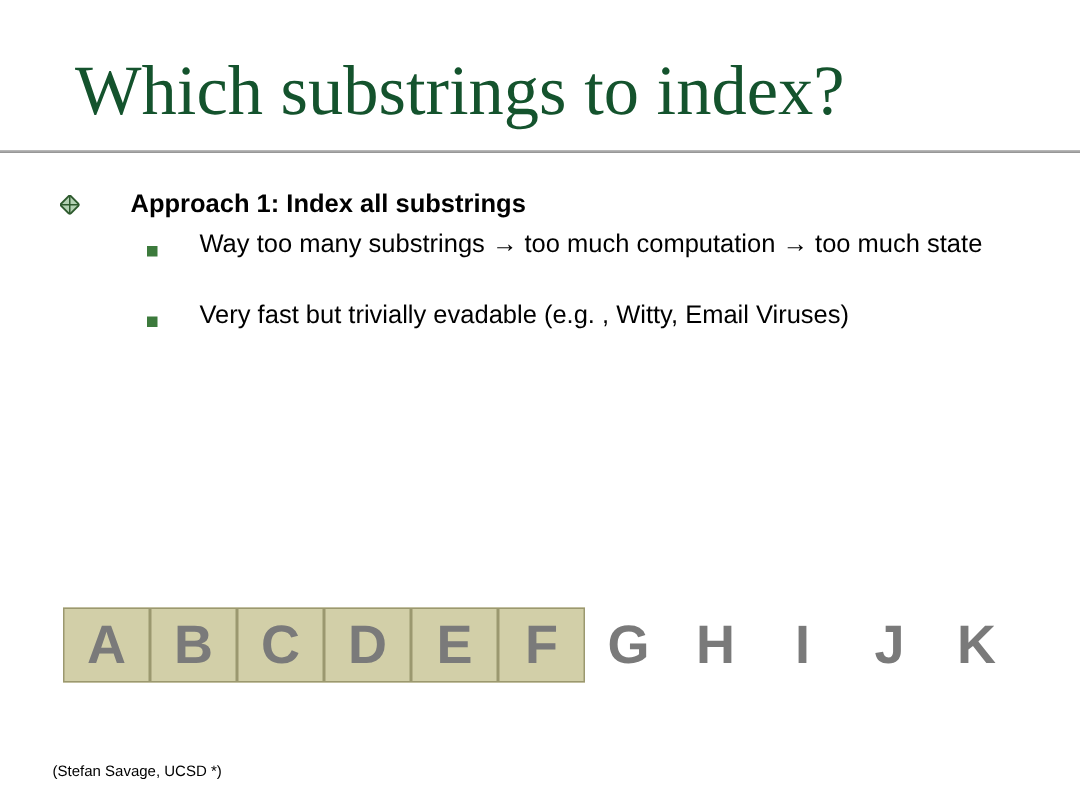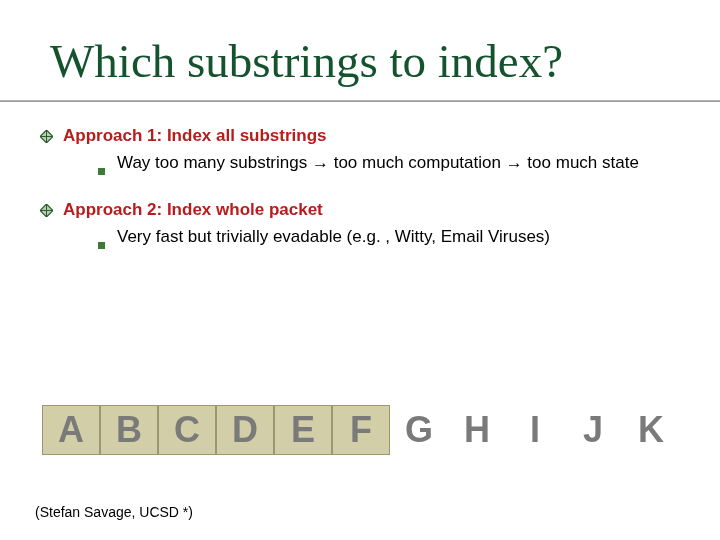--- a/index.html
+++ b/index.html
@@ -53,29 +53,30 @@
   .diamond-bullet {
     flex: 0 0 auto;
     width: 13px;
     height: 13px;
     margin-top: 5px;
   }
   .diamond-bullet svg { display: block; }
   .entry-title {
     font-size: 17px;
     font-weight: 700;
-    color: #b91c1c;
+    color: #000000;
     line-height: 1.35;
+    margin-left: 24px;
   }
   .sub {
     margin-top: 4px;
     margin-left: 58px;
     display: flex;
-    align-items: flex-end;
-    gap: 12px;
+    align-items: center;
+    gap: 28px;
   }
   .square-bullet {
     flex: 0 0 auto;
     width: 7px;
     height: 7px;
     background: #3c7a3c;
     margin-top: 8px;
   }
   .sub-text {
     font-size: 17px;
@@ -103,21 +104,21 @@
   }
   .cell.shaded {
     background: #d2cfa8;
     border: 1px solid #9b986f;
   }
   .footer {
     position: absolute;
     bottom: 20px;
     left: 35px;
     font-family: Arial, Helvetica, sans-serif;
-    font-size: 14px;
+    font-size: 10px;
     color: #000;
   }
 </style>
 </head>
 <body>
 
 <div class="slide">
 
   <div class="title">Which substrings to index?</div>
   <div class="rule"></div>
@@ -135,30 +136,20 @@
         </span>
         <span class="entry-title">Approach 1: Index all substrings</span>
       </div>
       <div class="sub">
         <span class="square-bullet"></span>
         <span class="sub-text">Way too many substrings → too much computation → too much state</span>
       </div>
     </div>
 
     <div class="entry">
-      <div class="entry-head">
-        <span class="diamond-bullet">
-          <svg width="13" height="13" viewBox="0 0 13 13">
-            <polygon points="6.5,0 13,6.5 6.5,13 0,6.5" fill="#b3d1b3" stroke="#2e5a2e" stroke-width="1.2"></polygon>
-            <line x1="6.5" y1="0" x2="6.5" y2="13" stroke="#2e5a2e" stroke-width="1"></line>
-            <line x1="0" y1="6.5" x2="13" y2="6.5" stroke="#2e5a2e" stroke-width="1"></line>
-          </svg>
-        </span>
-        <span class="entry-title">Approach 2: Index whole packet</span>
-      </div>
       <div class="sub">
         <span class="square-bullet"></span>
         <span class="sub-text">Very fast but trivially evadable (e.g. , Witty, Email Viruses)</span>
       </div>
     </div>
 
     <div class="entry">
     </div>
 
   </div>

